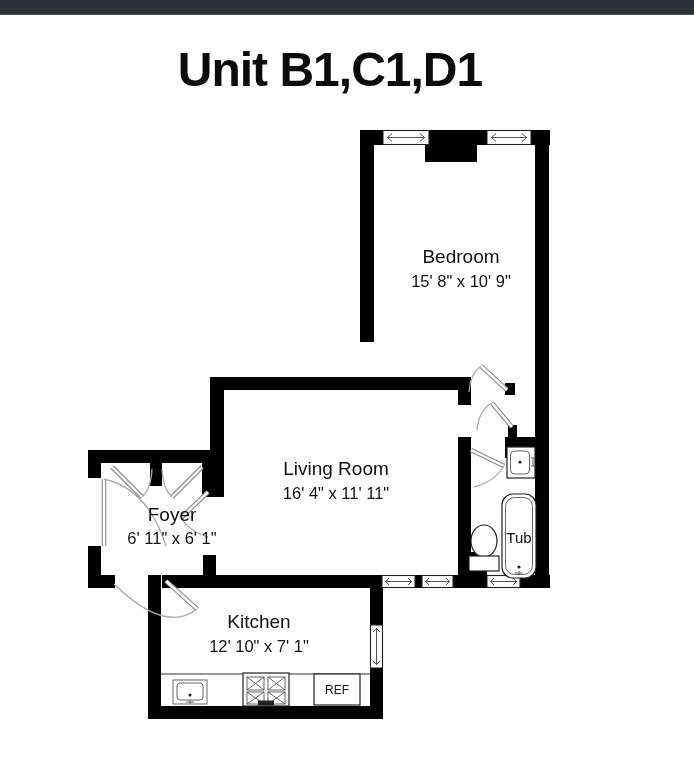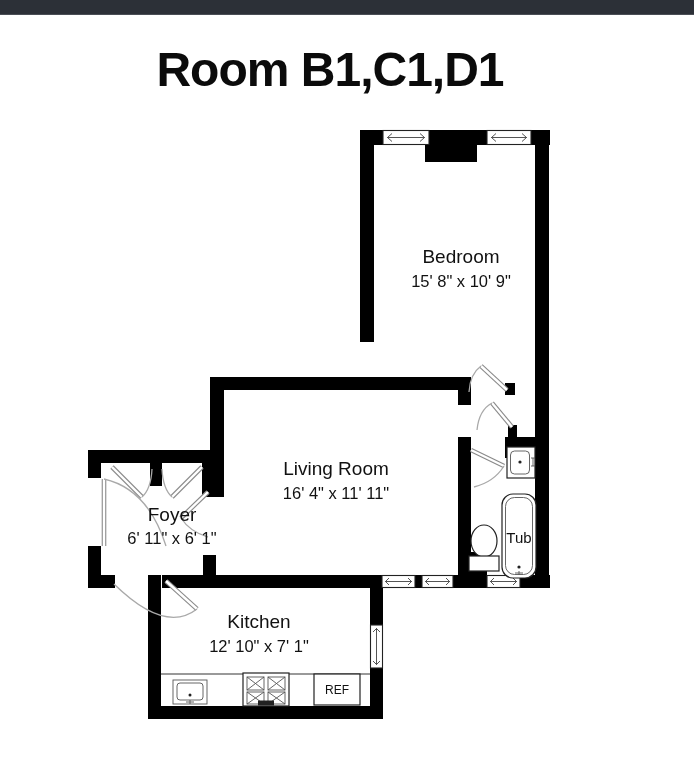--- a/index.html
+++ b/index.html
@@ -21,21 +21,21 @@
   .fix{fill:#fff;stroke:#222;stroke-width:1.2;}
   .fix2{fill:none;stroke:#555;stroke-width:0.9;}
   .win{fill:#fff;stroke:#222;stroke-width:1.1;}
   .winline{stroke:#555;stroke-width:1;fill:none;}
 </style>
 </head>
 <body>
 
 <div class="page">
   <div class="topbar"></div>
-  <div class="plan-title">Room B1,C1,D1</div>
+  <div class="plan-title">Unit B1,C1,D1</div>
 
   <svg width="694" height="768" viewBox="0 0 694 768">
 
     <g>
 
       <rect class="wall" x="360" y="130" width="190" height="15"></rect>
       <rect class="wall" x="425" y="145" width="52" height="17"></rect>
       <rect class="wall" x="360" y="145" width="14" height="197"></rect>
       <rect class="wall" x="535" y="130" width="14" height="458"></rect>
 

